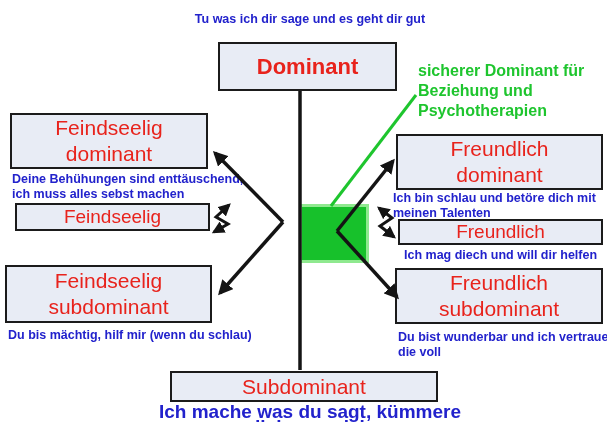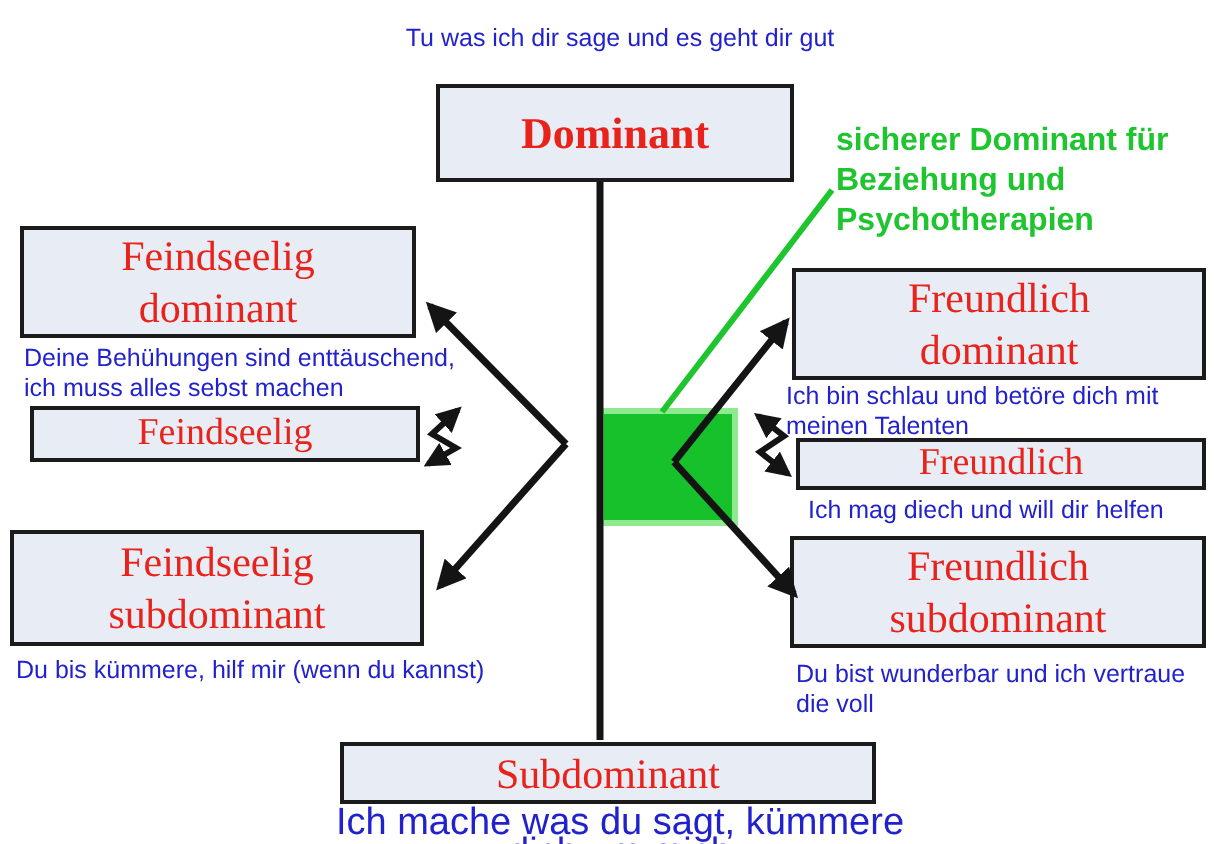--- a/index.html
+++ b/index.html
@@ -8,25 +8,25 @@
     --square-fill:#17c12b; --square-border:#8fe98f; --line-black:#141414;
   }
   html,body{margin:0;padding:0;background:#fff;}
   .canvas{
     position:relative;width:607px;height:422px;background:#fff;overflow:hidden;
     font-family:"Liberation Sans","DejaVu Sans",sans-serif;
   }
   .node{
     position:absolute;background:var(--box-fill);border:2px solid var(--box-border);
     display:flex;align-items:center;justify-content:center;text-align:center;
-    color:var(--label-red);white-space:pre-line;box-sizing:border-box;z-index:1;font-family:Liberation Serif, serif;
+    color:var(--label-red);white-space:pre-line;box-sizing:border-box;z-index:1;
   }
   .node .lbl{white-space:pre-line;}
   .caption{
-    position:absolute;color:var(--caption-blue);font-weight:normal;
+    position:absolute;color:var(--caption-blue);font-weight:bold;
     white-space:pre-line;line-height:15px;font-size:12.5px;z-index:1;
   }
   .f-21{font-size:21px;line-height:26px;}
   .f-19{font-size:19px;}
   .f-bold22{font-size:22px;font-weight:bold;}
   .center-text{text-align:center;}
   .safe-label{
     position:absolute;left:418px;top:61px;width:186px;color:var(--green);
     font-weight:bold;font-size:16px;line-height:20px;white-space:pre-line;z-index:1;
   }
@@ -61,21 +61,21 @@
 ich muss alles sebst machen</div>
 
   <div class="node f-19" style="left:15px;top:203px;width:195px;height:28px;">
     <span class="lbl">Feindseelig</span>
   </div>
 
   <div class="node f-21" style="left:5px;top:265px;width:207px;height:58px;">
     <span class="lbl">Feindseelig
 subdominant</span>
   </div>
-  <div class="caption" style="left:8px;top:328px;width:250px;">Du bis kümmere, hilf mir (wenn du kannst)</div>
+  <div class="caption" style="left:8px;top:328px;width:250px;">Du bis mächtig, hilf mir (wenn du schlau)</div>
 
   <div class="node f-21" style="left:396px;top:134px;width:207px;height:56px;">
     <span class="lbl">Freundlich
 dominant</span>
   </div>
   <div class="caption" style="left:393px;top:191px;width:215px;">Ich bin schlau und betöre dich mit
 meinen Talenten</div>
 
   <div class="node f-19" style="left:398px;top:219px;width:205px;height:26px;">
     <span class="lbl">Freundlich</span>

